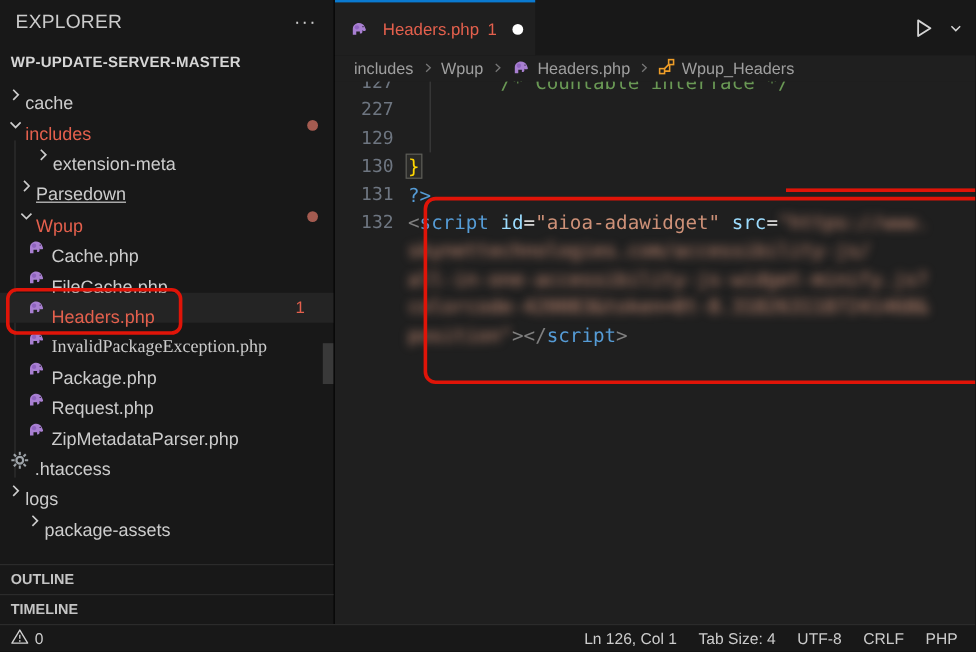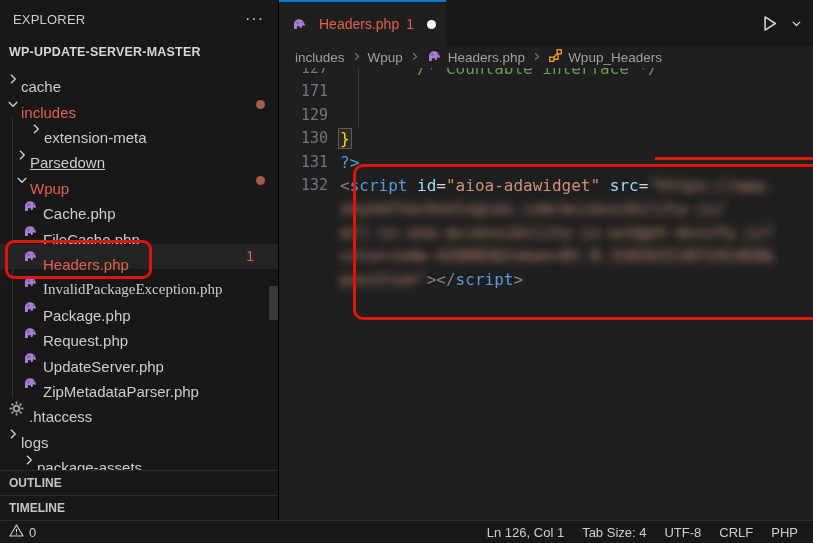--- a/index.html
+++ b/index.html
@@ -3,21 +3,21 @@
 <meta charset="utf-8">
 <style>
   html,body{margin:0;padding:0;background:#101010;}
   #app{position:relative;width:813px;height:543px;background:#1f1f1f;overflow:hidden;
        font-family:"Liberation Sans","DejaVu Sans",sans-serif;color:#cccccc;
        -webkit-font-smoothing:antialiased;}
   
   #sidebar{position:absolute;left:0;top:0;width:278px;height:520px;background:#181818;
            border-right:1px solid #000;display:flex;flex-direction:column;}
   #sb-header{height:38px;display:flex;align-items:center;padding:0 14px 0 13px;flex:none;}
-  #sb-title{font-size:13px;color:#cccccc;letter-spacing:.2px;}
+  #sb-title{font-size:16px;color:#cccccc;letter-spacing:.2px;}
   #sb-more{margin-left:auto;font-size:16px;letter-spacing:1px;color:#cccccc;cursor:pointer;line-height:10px;}
   #sb-project{height:28px;display:flex;align-items:center;padding-left:9px;flex:none;
               font-size:12.5px;font-weight:bold;color:#d6d6d6;letter-spacing:.2px;}
   #tree{flex:1;overflow:hidden;position:relative;}
   .trow{height:25.4px;display:flex;align-items:center;position:relative;font-size:15px;
         color:#cccccc;cursor:pointer;white-space:nowrap;}
   .trow.err .tlabel{color:var(--error);}
   .trow.hl{background:#242424;}
   .tchev{width:17px;height:16px;flex:none;display:flex;align-items:center;justify-content:center;}
   .ticon{width:17px;height:16px;flex:none;display:flex;align-items:center;justify-content:center;margin-right:4px;}
@@ -191,30 +191,20 @@
           <span class="tlabel">Request.php</span>
         </div>
         <div class="trow" style="padding-left: 22px;">
           <span class="ticon">
             <svg width="17" height="16" viewBox="0 0 16 16">
               <path fill="#a87fd1" d="M2.5 13V8.2c0-3 2.3-5 5.1-5 2.1 0 4 1.1 4.8 3l.9 2.2c.3.7-.2 1.4-.9 1.4h-.7c-.5 0-1-.3-1.2-.8v1.5c0 .8-.6 1.5-1.5 1.5h-.6v-1.8h-3V13z"></path>
               <circle cx="5.9" cy="6.8" r="1.8" fill="#8f63c0"></circle>
               <circle cx="11" cy="6.2" r=".55" fill="#1f1f1f"></circle>
             </svg>
           </span>
-          <span class="tlabel">UpdateServer.php</span>
-        </div>
-        <div class="trow" style="padding-left: 22px;">
-          <span class="ticon">
-            <svg width="17" height="16" viewBox="0 0 16 16">
-              <path fill="#a87fd1" d="M2.5 13V8.2c0-3 2.3-5 5.1-5 2.1 0 4 1.1 4.8 3l.9 2.2c.3.7-.2 1.4-.9 1.4h-.7c-.5 0-1-.3-1.2-.8v1.5c0 .8-.6 1.5-1.5 1.5h-.6v-1.8h-3V13z"></path>
-              <circle cx="5.9" cy="6.8" r="1.8" fill="#8f63c0"></circle>
-              <circle cx="11" cy="6.2" r=".55" fill="#1f1f1f"></circle>
-            </svg>
-          </span>
           <span class="tlabel">ZipMetadataParser.php</span>
         </div>
         <div class="trow" style="padding-left: 8px;">
           <span class="ticon">
             <svg width="15" height="15" viewBox="0 0 16 16">
               <circle cx="8" cy="8" r="3" fill="none" stroke="#9da3a8" stroke-width="2"></circle>
               <g stroke="#9da3a8" stroke-width="1.8">
                 <line x1="8" y1="0.5" x2="8" y2="3.4"></line>
                 <line x1="8" y1="12.6" x2="8" y2="15.5"></line>
                 <line x1="0.5" y1="8" x2="3.4" y2="8"></line>
@@ -252,21 +242,21 @@
     <div class="sb-section">
       <span>TIMELINE</span>
     </div>
     <div id="anno-sidebar"></div>
   </div>
 
   <div id="editor">
 
     <div id="code">
         <div class="crow"><span class="gut">127</span><span class="ctext"><span class="c-comment">        /* Countable interface */</span></span></div>
-        <div class="crow"><span class="gut">171</span><span class="ctext"></span></div>
+        <div class="crow"><span class="gut">227</span><span class="ctext"></span></div>
         <div class="crow"><span class="gut">129</span><span class="ctext"></span></div>
         <div class="crow"><span class="gut">130</span><span class="ctext"><span class="c-brace">}</span></span></div>
         <div class="crow"><span class="gut">131</span><span class="ctext"><span class="c-phptag">?&gt;</span></span></div>
         <div class="crow"><span class="gut">132</span><span class="ctext"><span class="c-punct">&lt;</span><span class="c-tag">script</span><span class="c-plain"> </span><span class="c-attr">id</span><span class="c-plain">=</span><span class="c-str">"aioa-adawidget"</span><span class="c-plain"> </span><span class="c-attr">src</span><span class="c-plain">=</span><span class="c-str blurred">"https://www.</span></span></div>
         <div class="crow"><span class="gut"></span><span class="ctext"><span class="c-str blurred">skynettechnologies.com/accessibility-js/</span></span></div>
         <div class="crow"><span class="gut"></span><span class="ctext"><span class="c-str blurred">all-in-one-accessibility-js-widget-minify.js?</span></span></div>
         <div class="crow"><span class="gut"></span><span class="ctext"><span class="c-str blurred">colorcode-420083&amp;token=8t-8.3182631187241468&amp;</span></span></div>
         <div class="crow"><span class="gut"></span><span class="ctext"><span class="c-str blurred">position"</span><span class="c-punct">&gt;</span><span class="c-punct">&lt;/</span><span class="c-tag">script</span><span class="c-punct">&gt;</span></span></div>
       </div>
     <div id="indent-guide"></div>

